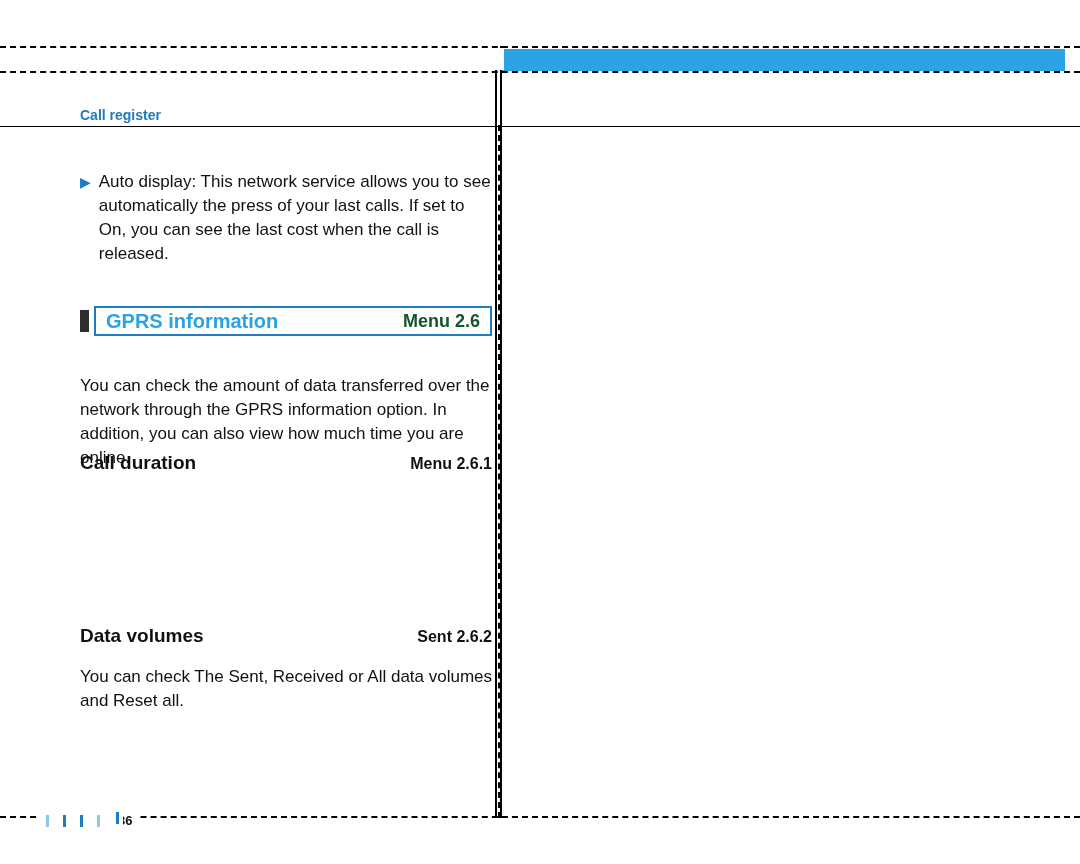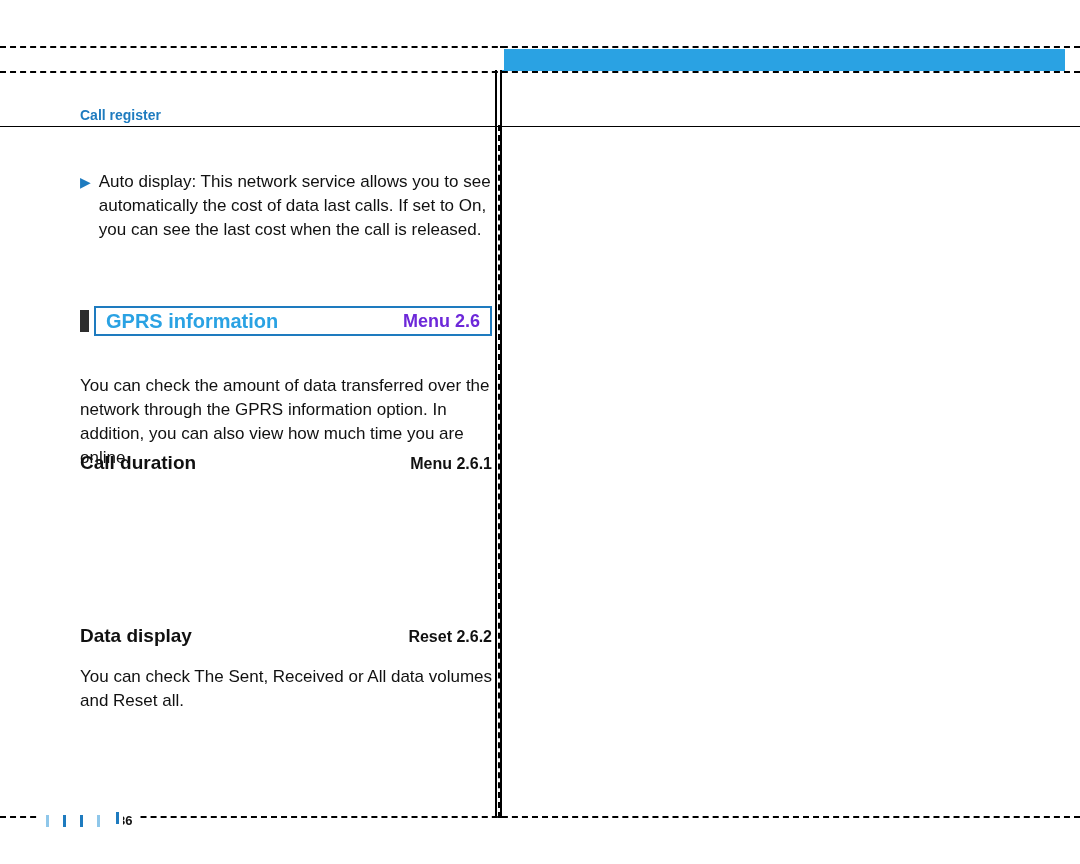--- a/index.html
+++ b/index.html
@@ -28,21 +28,21 @@
 
   .bullet-block { top: 170px; }
   .bullet-row { display: flex; }
   .caret { color: #1e7bbf; margin-right: 8px; font-size: 14px; line-height: 24px; }
   .bullet-text { font-size: 17px; line-height: 24px; color: #111; }
 
   .section-bar { position: absolute; left: 80px; top: 306px; width: 412px; height: 30px; border-radius: 14px; }
   .sb-dot { position: absolute; left: 0; top: 4px; width: 9px; height: 22px; background: #2e2e2e; }
   .sb-box { position: absolute; left: 14px; top: 0; right: 0; height: 30px; border: 2px solid #1e7bbf; display: flex; align-items: center; justify-content: space-between; padding: 0 10px; }
   .sb-title { color: #2aa2e3; font-weight: bold; font-size: 20px; }
-  .sb-menu  { color: #6d28d9; font-weight: bold; font-size: 18px; }
+  .sb-menu  { color: #14532d; font-weight: bold; font-size: 18px; }
 
   .para1 { top: 350px; margin-top: 24px; }
   .para-text { font-size: 17px; line-height: 24px; color: #111; }
 
   .sub-row { position: absolute; left: 80px; width: 412px; display: flex; justify-content: space-between; align-items: baseline; }
   .sub-row.r1 { top: 452px; }
   .sub-row.r2 { top: 625px; }
   .sub-title { font-weight: bold; font-size: 19px; color: #111; }
   .sub-menu  { font-weight: bold; font-size: 16px; color: #111; }
 
@@ -74,21 +74,21 @@
 
   <div class="vguide-left"></div>
   <div class="vguide-right"></div>
   <div class="vguide-mask-top"></div>
   <div class="vguide-dash"></div>
 
   <div class="col bullet-block">
     <div class="bullet-row">
       <span class="caret">▶</span>
       <p class="bullet-text">
-        <b>Auto display:</b><span> This network service allows you to see automatically the cost of data last calls. If set to </span><b>On</b><span>, you can see the last cost when the call is released.</span>
+        <b>Auto display:</b><span> This network service allows you to see automatically the press of your last calls. If set to </span><b>On</b><span>, you can see the last cost when the call is released.</span>
       </p>
     </div>
   </div>
 
   <div class="section-bar">
     <div class="sb-dot"></div>
     <div class="sb-box">
       <span class="sb-title">GPRS information</span>
       <span class="sb-menu">Menu 2.6</span>
     </div>
@@ -97,22 +97,22 @@
   <div class="col para1">
     <p class="para-text">You can check the amount of data transferred over the network through the GPRS information option. In addition, you can also view how much time you are online.</p>
   </div>
 
   <div class="sub-row r1">
     <span class="sub-title">Call duration</span>
     <span class="sub-menu">Menu 2.6.1</span>
   </div>
 
   <div class="sub-row r2">
-    <span class="sub-title">Data display</span>
-    <span class="sub-menu">Reset 2.6.2</span>
+    <span class="sub-title">Data volumes</span>
+    <span class="sub-menu">Sent 2.6.2</span>
   </div>
   <div class="col para3">
     <p class="para-text">
       <span>You can check The </span><b>Sent</b><span>, </span><b>Received</b><span> or </span><b>All</b><span> data volumes and </span><b>Reset all</b><span>.</span>
     </p>
   </div>
 
   <div class="crop-bottom"></div>
   <div class="page-orn">
     <span class="bar light"></span>

